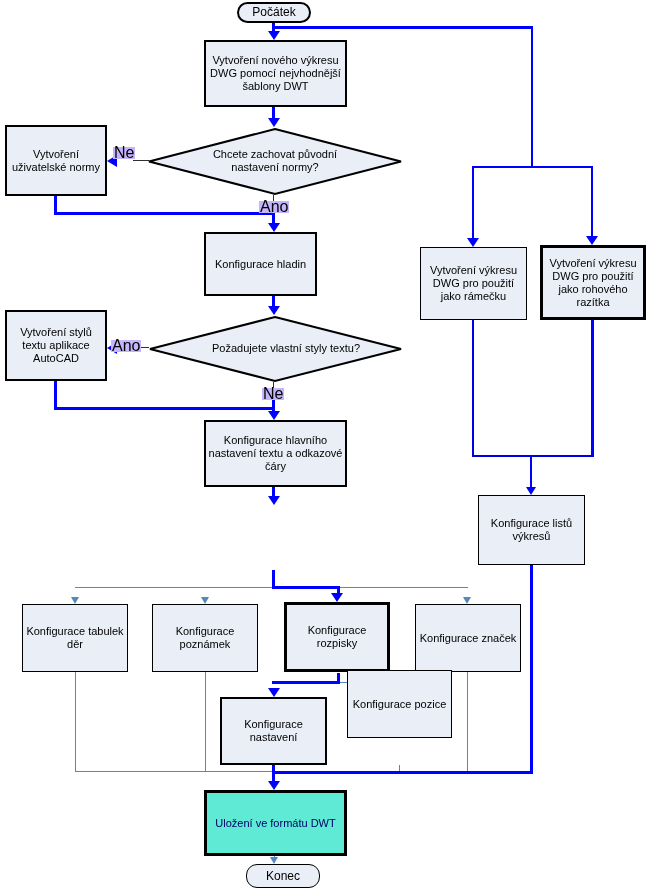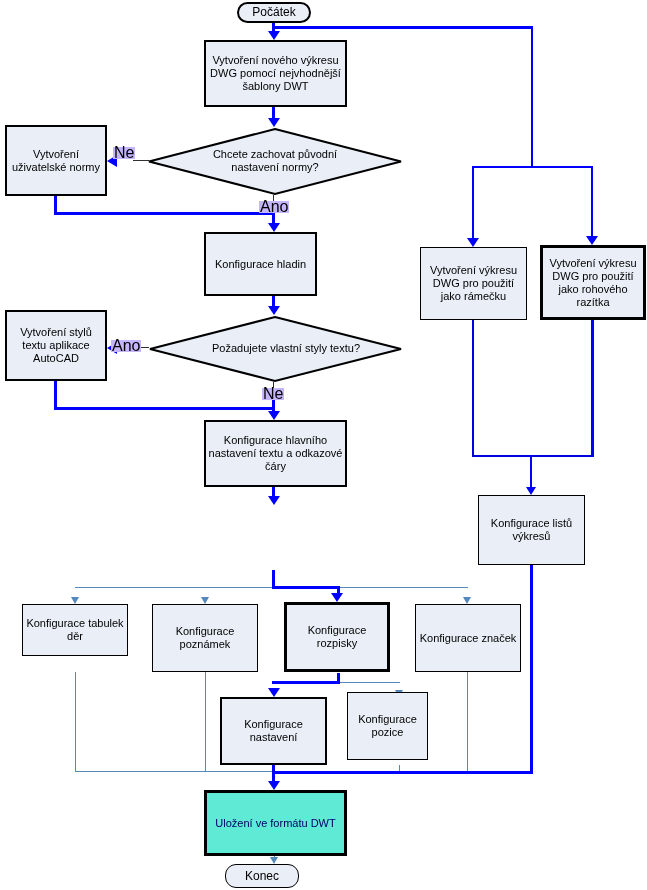--- a/index.html
+++ b/index.html
@@ -146,49 +146,49 @@
   </div>
 
   <div class="node b3" style="left:540px;top:245px;width:106px;height:75px">
     <span>Vytvoření výkresu DWG pro použití jako rohového razítka</span>
   </div>
 
   <div class="node b1" style="left:478px;top:495px;width:107px;height:70px">
     <span>Konfigurace listů výkresů</span>
   </div>
 
-  <div class="node b1" style="left:22px;top:604px;width:106px;height:52px">
+  <div class="node b1" style="left:22px;top:604px;width:106px;height:68px">
     <span>Konfigurace tabulek děr</span>
   </div>
 
   <div class="node b1" style="left:152px;top:604px;width:106px;height:68px">
     <span>Konfigurace poznámek</span>
   </div>
 
   <div class="node b3" style="left:284px;top:602px;width:106px;height:70px">
     <span>Konfigurace rozpisky</span>
   </div>
 
   <div class="node b1" style="left:415px;top:604px;width:106px;height:68px">
     <span>Konfigurace značek</span>
   </div>
 
   <div class="node" style="left:220px;top:697px;width:107px;height:68px">
     <span>Konfigurace nastavení</span>
   </div>
 
-  <div class="node b1" style="left:347px;top:692px;width:81px;height:68px">
+  <div class="node b1" style="left:347px;top:670px;width:105px;height:68px">
     <span>Konfigurace pozice</span>
   </div>
 
   <div class="node b3 save" style="left:204px;top:790px;width:143px;height:66px">
     <span>Uložení ve formátu DWT</span>
   </div>
 
-  <div class="node pill b1" style="left:225px;top:864px;width:74px;height:24px">
+  <div class="node pill b1" style="left:246px;top:864px;width:74px;height:24px">
     <span>Konec</span>
   </div>
 
   <div class="elabel" style="left:113px;top:147px">Ne</div>
   <div class="elabel" style="left:259px;top:201px">Ano</div>
   <div class="elabel" style="left:111px;top:340px">Ano</div>
   <div class="elabel" style="left:262px;top:388px">Ne</div>
 
 </div>
 

